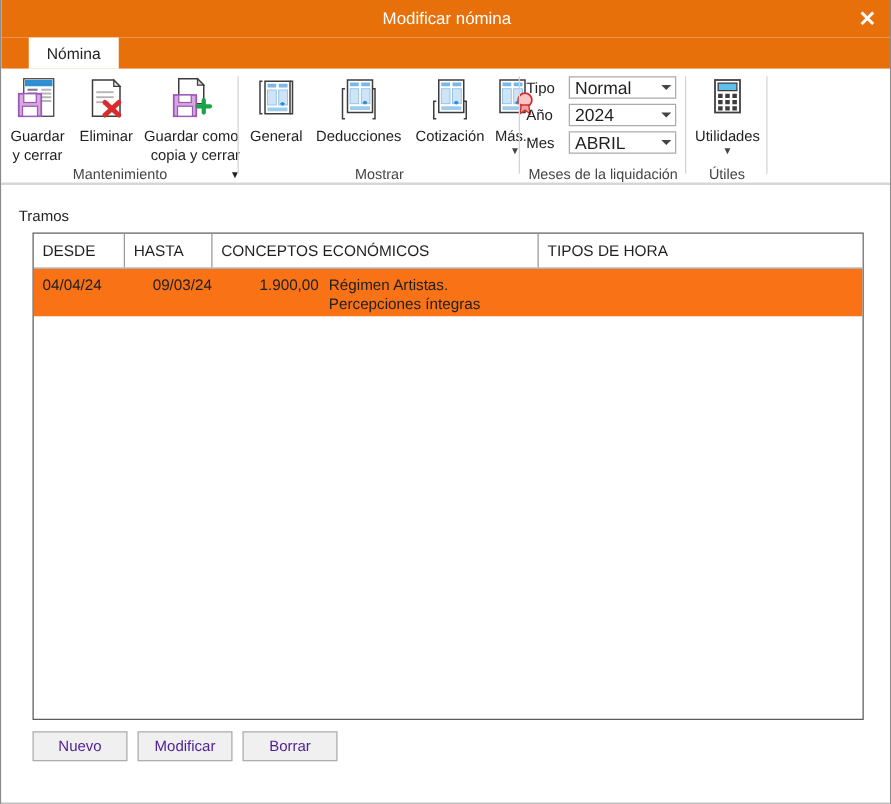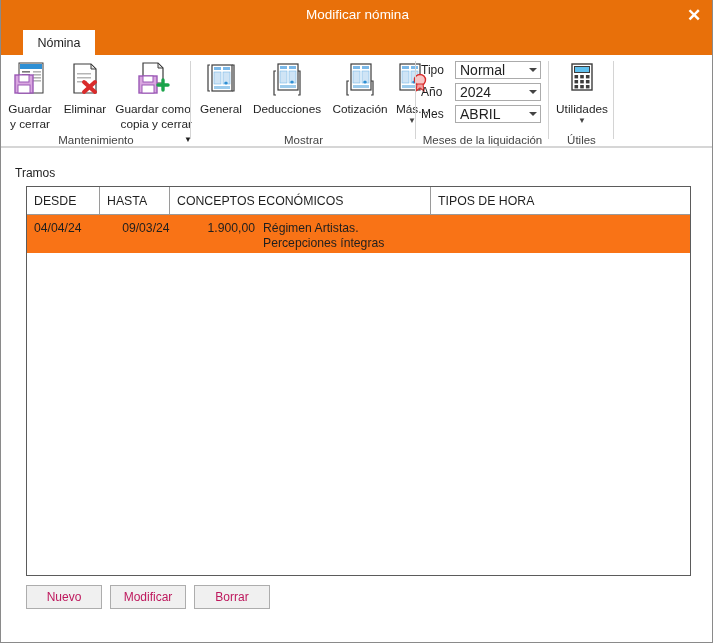--- a/index.html
+++ b/index.html
@@ -172,21 +172,21 @@
   
   .btn-bar {
     position: absolute; left: 25px; top: 437px;
     display: flex; gap: 8px;
   }
   .btn {
     width: 76px; height: 24px;
     border: 1px solid #adadad;
     background: #f0f0f0;
     font-size: 12px;
-    color: #be185d;
+    color: #4c1d95;
     display: flex; align-items: center; justify-content: center;
     cursor: pointer;
   }
 </style>
 </head>
 <body>
 
 <div class="window">
 
   <div class="titlebar">

